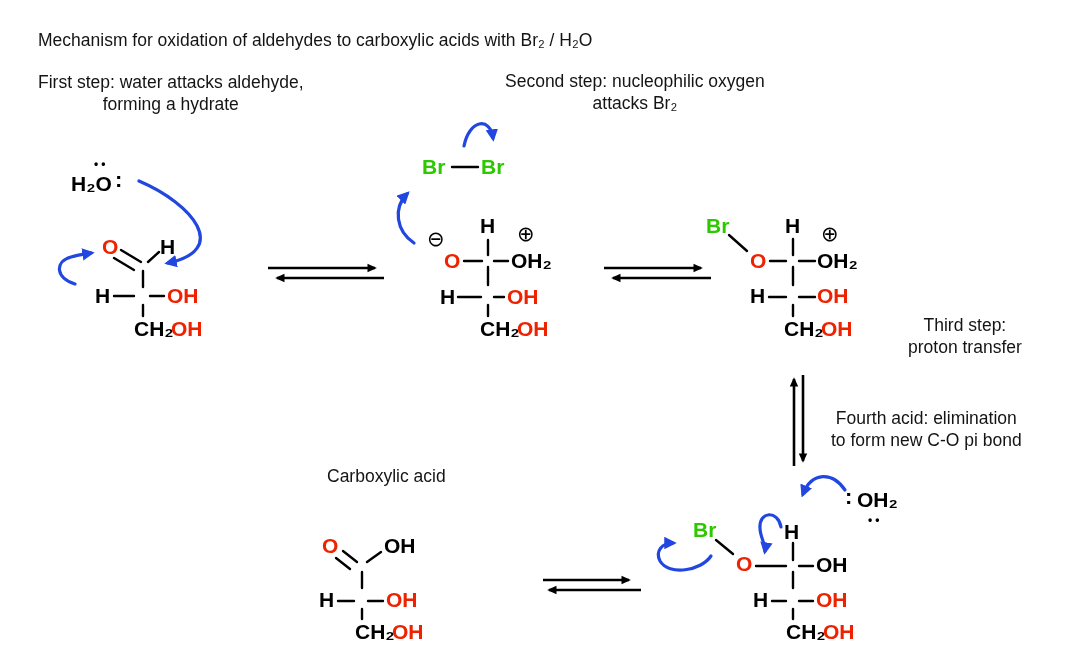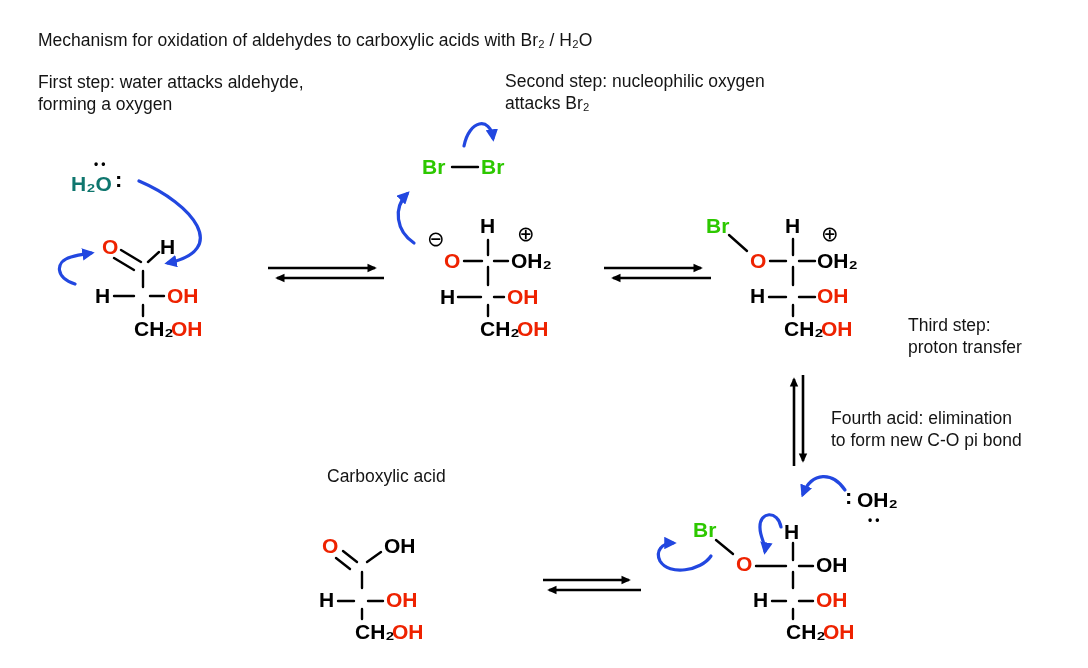--- a/index.html
+++ b/index.html
@@ -2,20 +2,21 @@
 <html style="--red: #ee2200; --green: #2dc800; --blue: #2247e0; --black: #000000; --text: #141414;"><head>
 <meta charset="utf-8">
 <style>
   :root{
     --red:#ee2200; --green:#2dc800; --blue:#2247e0; --black:#000000; --text:#141414;
   }
   html,body{margin:0;padding:0;background:#ffffff;}
   #canvas{
     position:relative;width:1088px;height:668px;background:#ffffff;overflow:hidden;
     font-family:"Liberation Sans","DejaVu Sans",sans-serif;
+    text-align:center;
   }
   .note{
     position:absolute;font-size:17.5px;line-height:22px;color:var(--text);
     white-space:pre-line;
   }
   .title{position:absolute;font-size:17.5px;color:var(--text);white-space:nowrap;}
   .atom{
     position:absolute;font-weight:bold;font-size:21px;line-height:21px;white-space:nowrap;
   }
   svg{position:absolute;left:0;top:0;}
@@ -25,21 +26,21 @@
   #ah-blue path{fill:var(--blue);}
   #ah-black path{fill:var(--black);}
 </style>
 </head>
 <body>
 
 <div id="canvas">
 
   <div class="title" style="left:38px;top:30px">Mechanism for oxidation of aldehydes to carboxylic acids with Br₂ / H₂O</div>
   <div class="note" style="left:38px;top:71px">First step: water attacks aldehyde,
-forming a oxygen</div>
+forming a hydrate</div>
   <div class="note" style="left:505px;top:70px">Second step: nucleophilic oxygen
 attacks Br₂</div>
   <div class="note" style="left:908px;top:314px">Third step:
 proton transfer</div>
   <div class="note" style="left:831px;top:407px">Fourth acid: elimination
 to form new C-O pi bond</div>
   <div class="note" style="left:327px;top:465px">Carboxylic acid</div>
 
   <svg width="1088" height="668" viewBox="0 0 1088 668">
     <defs>
@@ -127,21 +128,21 @@
       <path class="bond" d="M336 558 L350 569"></path>
       <path class="bond" d="M367 562 L381 552"></path>
       <path class="bond" d="M362 572 L362 588"></path>
       <path class="bond" d="M338 601 L354 601"></path>
       <path class="bond" d="M368 601 L383 601"></path>
       <path class="bond" d="M362 609 L362 619"></path>
     </g>
   </svg>
 
   <div id="atom-layer">
-      <span class="atom" style="left: 71px; top: 173px; color: #0f766e;">H₂O</span>
+      <span class="atom" style="left: 71px; top: 173px; color: #000000;">H₂O</span>
       <span class="atom" style="left: 94px; top: 154px; color: rgb(0, 0, 0); font-size: 12px; letter-spacing: 3px;">••</span>
       <span class="atom" style="left: 115px; top: 169px; color: rgb(0, 0, 0); font-size: 22px;">:</span>
       <span class="atom" style="left: 102px; top: 236px; color: rgb(238, 34, 0);">O</span>
       <span class="atom" style="left: 160px; top: 236px; color: rgb(0, 0, 0);">H</span>
       <span class="atom" style="left: 95px; top: 285px; color: rgb(0, 0, 0);">H</span>
       <span class="atom" style="left: 167px; top: 285px; color: rgb(238, 34, 0);">OH</span>
       <span class="atom" style="left: 134px; top: 318px; color: rgb(0, 0, 0);">CH₂</span>
       <span class="atom" style="left: 171px; top: 318px; color: rgb(238, 34, 0);">OH</span>
       <span class="atom" style="left: 422px; top: 156px; color: rgb(45, 200, 0);">Br</span>
       <span class="atom" style="left: 481px; top: 156px; color: rgb(45, 200, 0);">Br</span>

